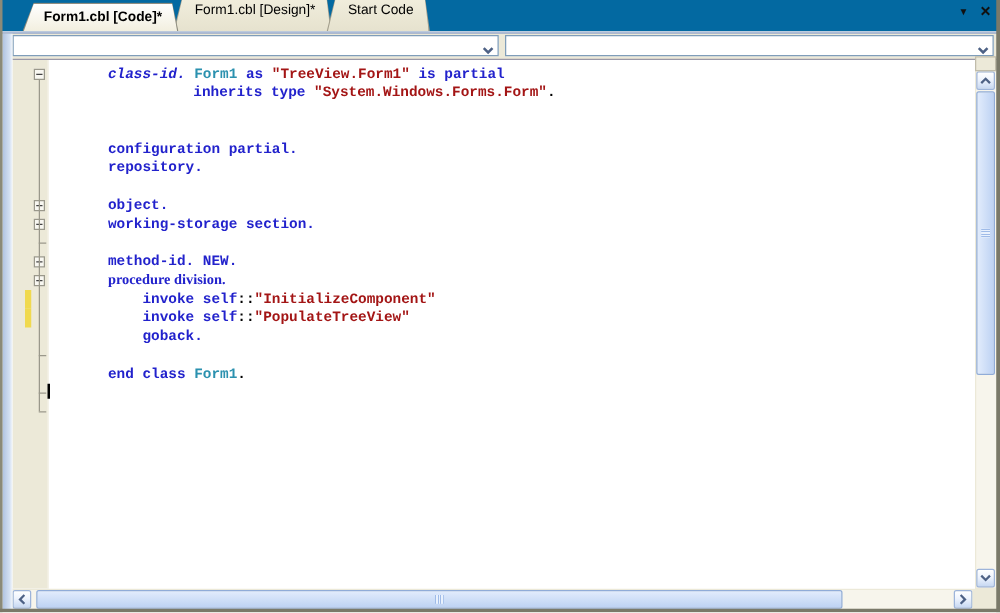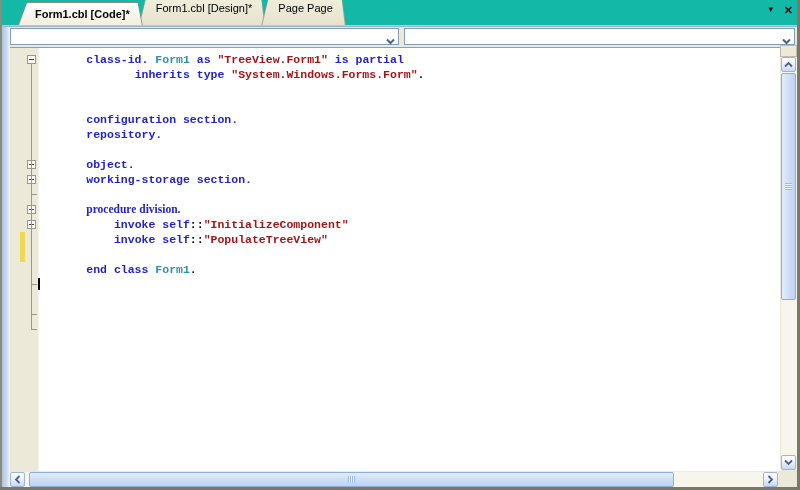--- a/index.html
+++ b/index.html
@@ -5,21 +5,21 @@
   html,body{margin:0;padding:0;}
   #window{position:relative;width:800px;height:490px;background:#ECE9D8;overflow:hidden;
           font-family:"Liberation Sans",sans-serif;}
   
   #frame-left-dark{position:absolute;left:0;top:0;width:2px;height:490px;background:#8B8A78;}
   #frame-left-blue{position:absolute;left:2px;top:27px;width:8px;height:461px;
                    background:linear-gradient(90deg,#AFC2E0,#D3E0F2 70%,#F4F7FB);}
   #frame-right-dark{position:absolute;left:797px;top:0;width:3px;height:490px;background:#7A7969;}
   #frame-bottom-dark{position:absolute;left:0;top:487px;width:800px;height:3px;background:#7A7969;}
   
-  #tab-bar{position:absolute;left:0;top:0;width:800px;height:25px;background:#14b8a6;}
+  #tab-bar{position:absolute;left:0;top:0;width:800px;height:25px;background:#0369a1;}
   #tab-strip{display:flex;align-items:flex-end;height:25px;padding-left:18px;}
   .tab{position:relative;height:35px;margin-left:-4px;z-index:1;
        clip-path:polygon(9px 0,calc(100% - 5px) 0,100% 100%,0 100%);
        background:#A39F8D;padding:1px 1px 0 1px;box-sizing:border-box;cursor:default;}
   .tab:first-child{margin-left:0;}
   .tab-inner{height:100%;box-sizing:border-box;display:flex;align-items:center;
        clip-path:polygon(8px 0,calc(100% - 4px) 0,100% 100%,0 100%);
        background:linear-gradient(180deg,#F4F1E1,#E6E2CE);
        padding:0 12px 1px 16px;font-size:11px;color:#000;white-space:nowrap;}
   .tab.active{height:23px;z-index:3;background:#8E8C7E;}
@@ -85,21 +85,21 @@
             <span>Form1.cbl [Code]*</span>
           </div>
         </div>
         <div class="tab">
           <div class="tab-inner">
             <span>Form1.cbl [Design]*</span>
           </div>
         </div>
         <div class="tab">
           <div class="tab-inner">
-            <span>Page Page</span>
+            <span>Start Code</span>
           </div>
         </div>
       </div>
     <div id="window-buttons">
       <span id="tab-menu-icon">▼</span>
       <span id="close-icon">✕</span>
     </div>
   </div>
   <div id="tab-bar-underline"></div>
 
@@ -140,33 +140,35 @@
           <div class="fold-minus"></div>
         </div>
         <div class="change-bar" style="top: 184px; background: rgb(240, 217, 79);"></div>
         <div class="change-bar" style="top: 199px; background: rgb(240, 217, 79);"></div>
         <div class="fold-tick" style="top: 236px;"></div>
         <div class="fold-tick" style="top: 266px;"></div>
         <div class="fold-tick" style="top: 281px;"></div>
         <div class="fold-vline" style="top: 16px; height: 265px;"></div>
       </div>
     <div id="code-lines">
-        <div class="code-line"><span>       </span><span style="color: rgb(34, 34, 204);">class-id. </span><span style="color: rgb(43, 145, 175);">Form1</span><span style="color: rgb(34, 34, 204);"> as </span><span style="color: rgb(163, 21, 21);">"TreeView.Form1"</span><span style="color: rgb(34, 34, 204); text-align: center;"> is partial</span></div>
-        <div class="code-line"><span>              </span><span style="color: rgb(34, 34, 204);">inherits type </span><span style="color: rgb(163, 21, 21);">"System.Windows.Forms.Form"</span><span style="color: rgb(0, 0, 0);">.</span></div>
+        <div class="code-line"><span>       </span><span style="color: rgb(34, 34, 204); font-style: italic;">class-id. </span><span style="color: rgb(43, 145, 175);">Form1</span><span style="color: rgb(34, 34, 204);"> as </span><span style="color: rgb(163, 21, 21);">"TreeView.Form1"</span><span style="color: rgb(34, 34, 204); text-align: center;"> is partial</span></div>
+        <div class="code-line"><span>              </span><span style="color: rgb(34, 34, 204); margin-left: 20px;">inherits type </span><span style="color: rgb(163, 21, 21);">"System.Windows.Forms.Form"</span><span style="color: rgb(0, 0, 0);">.</span></div>
         <div class="code-line"><span></span></div>
         <div class="code-line"><span>       </span></div>
-        <div class="code-line"><span>       </span><span style="color: rgb(34, 34, 204);">configuration section.</span></div>
+        <div class="code-line"><span>       </span><span style="color: rgb(34, 34, 204);">configuration partial.</span></div>
         <div class="code-line"><span>       </span><span style="color: rgb(34, 34, 204);">repository.</span></div>
         <div class="code-line"><span></span></div>
         <div class="code-line"><span>       </span><span style="color: rgb(34, 34, 204);">object.</span></div>
         <div class="code-line"><span>       </span><span style="color: rgb(34, 34, 204);">working-storage section.</span></div>
         <div class="code-line"><span></span></div>
+        <div class="code-line"><span>       </span><span style="color: rgb(34, 34, 204);">method-id. NEW.</span></div>
         <div class="code-line"><span>       </span><span style="color: rgb(34, 34, 204); font-family: Liberation Serif, serif;">procedure division.</span></div>
         <div class="code-line"><span>           </span><span style="color: rgb(34, 34, 204);">invoke self</span><span style="color: rgb(0, 0, 0);">::</span><span style="color: rgb(163, 21, 21);">"InitializeComponent"</span></div>
         <div class="code-line"><span>           </span><span style="color: rgb(34, 34, 204);">invoke self</span><span style="color: rgb(0, 0, 0);">::</span><span style="color: rgb(163, 21, 21);">"PopulateTreeView"</span></div>
+        <div class="code-line"><span>           </span><span style="color: rgb(34, 34, 204);">goback.</span></div>
         <div class="code-line"><span></span></div>
         <div class="code-line"><span>       </span><span style="color: rgb(34, 34, 204);">end class </span><span style="color: rgb(43, 145, 175);">Form1</span><span style="color: rgb(0, 0, 0);">.</span></div>
         <div class="code-line"><span></span><span class="caret"></span></div>
       </div>
   </div>
 
   <div id="vscroll">
     <div class="sb-btn" id="vs-up">
       <svg width="9" height="7">
           <polyline points="1,5.5 4.5,2 8,5.5" stroke="#4D6185" stroke-width="1.8" fill="none"></polyline>

